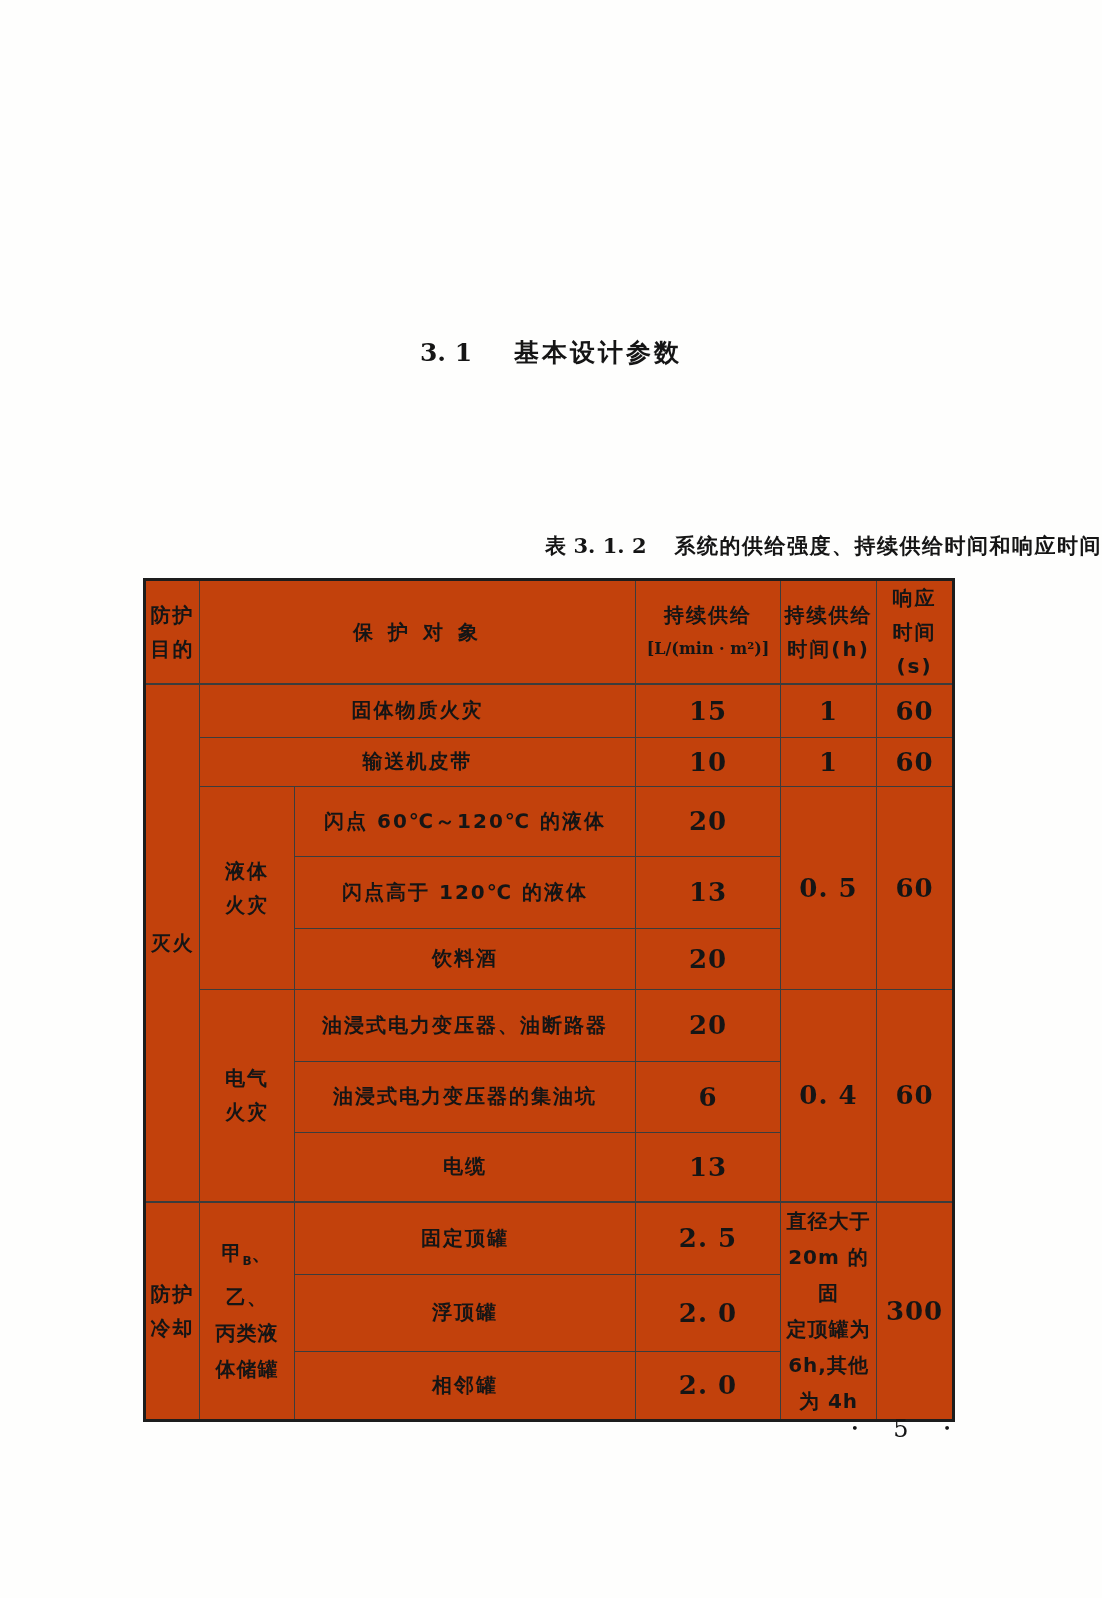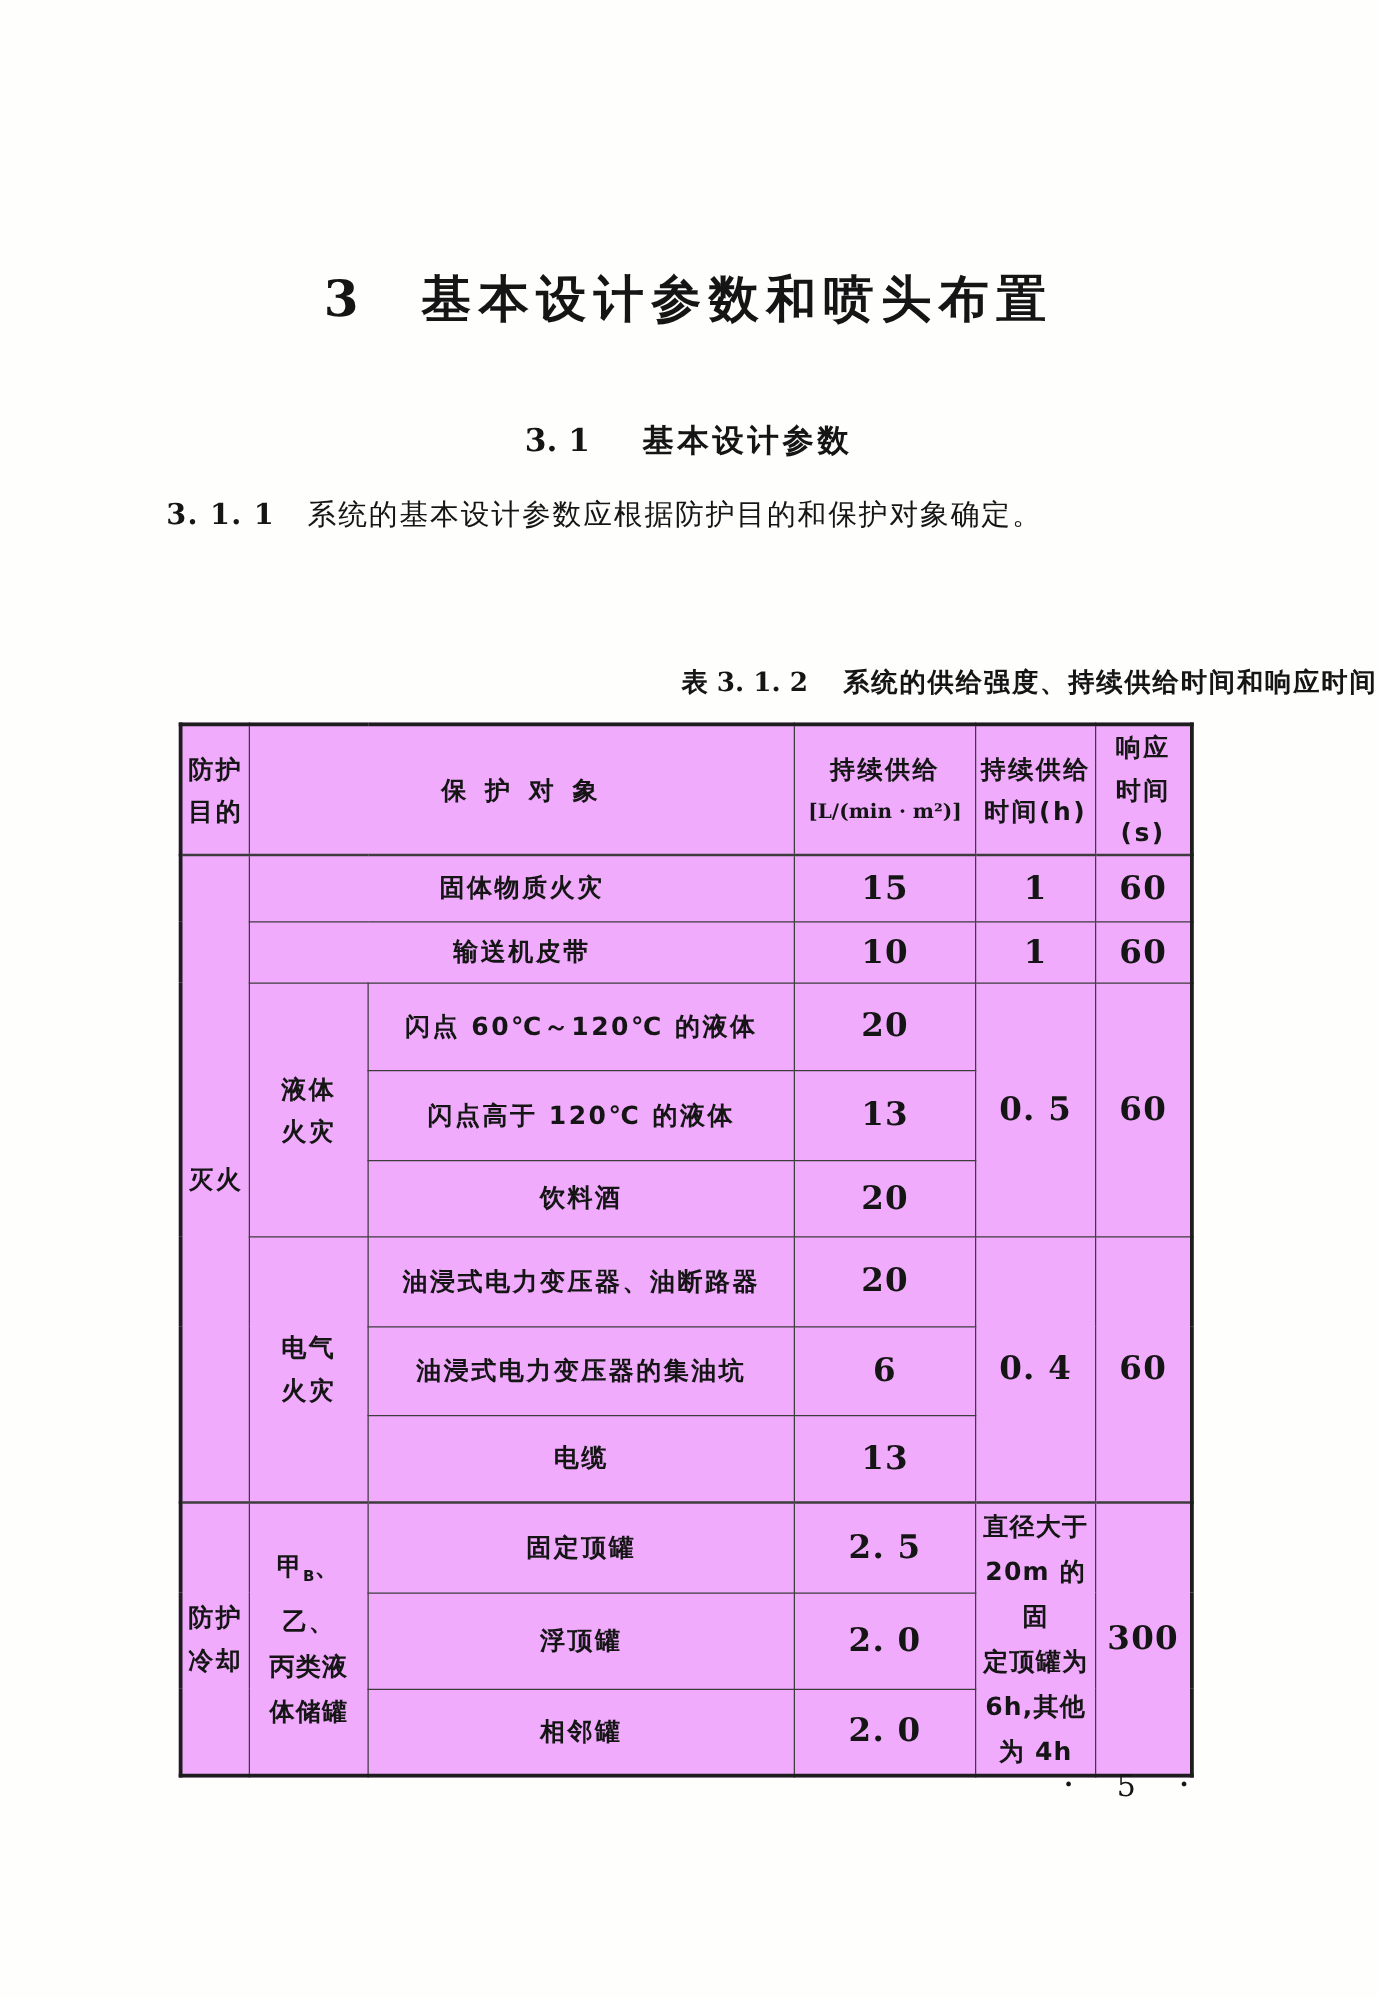--- a/index.html
+++ b/index.html
@@ -55,21 +55,21 @@
     white-space:nowrap;
   }
   .table-caption .lbl { font-family:"DejaVu Serif", serif; margin-right:28px; }
   .table-caption .ttl { font-family:"DejaVu Sans", sans-serif; letter-spacing:1.5px; }
 
   
   table.spec {
     position:absolute; top:578px; left:143px; width:809px;
     border-collapse:collapse; table-layout:fixed;
     border:3px solid #1d1d1d;
-    background:#f0abfc;
+    background:#c2410c;
   }
   .spec td {
     border:1.5px solid #3c3c3c;
     text-align:center; vertical-align:middle;
     overflow:hidden; padding:0 2px;
   }
   .spec tr.head td   { border-bottom-width:2.5px; }
   .spec tr.sec-cool td { border-top-width:2.5px; }
 
   .cjk  { font-family:"DejaVu Sans", sans-serif; font-weight:700; font-size:20px; letter-spacing:2px; }
@@ -87,31 +87,25 @@
     display:flex; align-items:center; justify-content:space-between;
     font-family:"DejaVu Serif", serif; font-size:24px;
   }
   .page-footer .dot { font-size:13px; line-height:30px; }
 </style>
 </head>
 <body>
 
 <div class="page">
 
-  <div class="chapter-heading">
-    <span class="num">3</span><span class="ttl">基本设计参数和喷头布置</span>
-  </div>
 
   <div class="section-heading">
     <span class="num">3. 1</span><span class="ttl">基本设计参数</span>
   </div>
 
-  <div class="clause clause-311">
-    <span class="num">3. 1. 1</span><span>系统的基本设计参数应根据防护目的和保护对象确定。</span>
-  </div>
 
 
   <div class="table-caption">
     <span class="lbl">表 3. 1. 2</span><span class="ttl">系统的供给强度、持续供给时间和响应时间</span>
   </div>
 
   <table class="spec">
     <colgroup>
       <col style="width:55px">
         <col style="width:95px">

